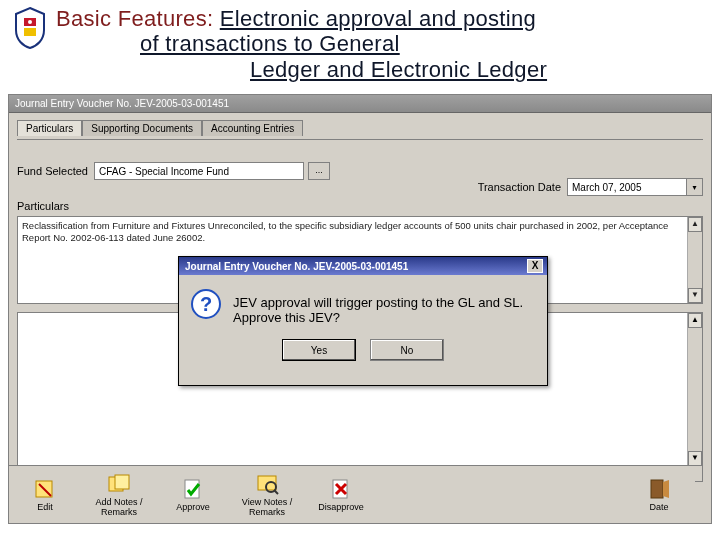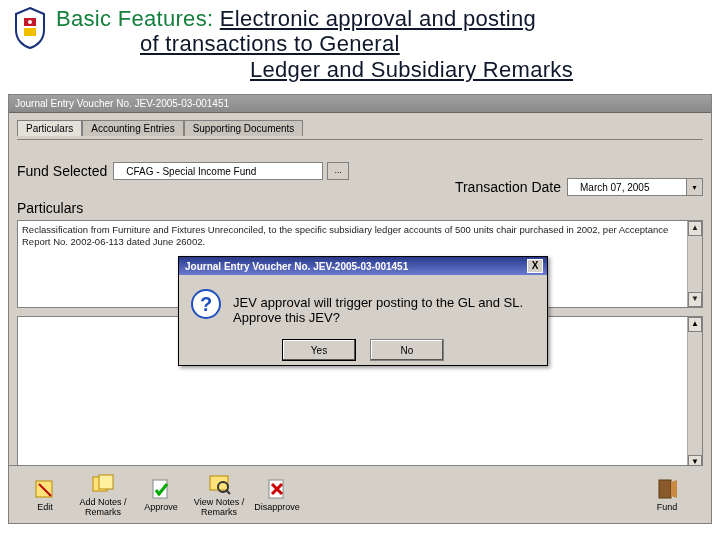--- a/index.html
+++ b/index.html
@@ -3,70 +3,70 @@
 <meta charset="utf-8">
 <style>
   * { box-sizing: border-box; margin: 0; padding: 0; }
   html, body { width: 720px; height: 540px; font-family: Tahoma, Arial, sans-serif; font-size: 11px; background: #fff; overflow: hidden; }
   .slide { width: 720px; height: 540px; position: relative; background: #fff; }
 
   .slide-header { display: flex; align-items: flex-start; padding: 6px 12px 4px 12px; }
   .seal { width: 36px; height: 44px; margin-right: 8px; position: relative; }
   .seal svg { width: 100%; height: 100%; }
   .slide-title { font-family: Impact, "Arial Black", sans-serif; font-size: 22px; line-height: 1.15; letter-spacing: 0.3px; }
-  .slide-title .pfx { color: #15803d; }
+  .slide-title .pfx { color: #7f1d1d; }
   .slide-title .link { color: #0f172a; text-decoration: underline; }
 
   .app { position: absolute; left: 8px; top: 94px; width: 704px; height: 430px; background: #d4d0c8; border: 1px solid #808080; }
   .app-titlebar { height: 18px; background: linear-gradient(#a0a0a0,#8a8a8a); color: #fff; font-size: 10px; line-height: 18px; padding: 0 6px; border-bottom: 1px solid #666; }
 
   .app-body { padding: 6px 8px 4px 8px; }
 
   .tabs { display: flex; gap: 0; margin-bottom: 4px; }
   .tab { background: #d4d0c8; border: 1px solid #808080; border-bottom: none; padding: 2px 8px; font-size: 10px; position: relative; top: 1px; }
   .tab.active { background: #e4e1d9; z-index: 2; }
   .tab:not(.active) { background: #c8c4bc; }
   .tabline { border-top: 1px solid #808080; height: 1px; margin-bottom: 6px; }
 
   .row { display: flex; align-items: center; margin-bottom: 4px; }
-  .lbl { font-size: 14px; margin-right: 6px; text-align: right; }
-  .input { background: #fff; border: 1px solid #808080; height: 18px; padding: 1px 12px; font-size: 10px; display: inline-flex; align-items: center; }
+  .lbl { font-size: 11px; margin-right: 6px; text-align: right; }
+  .input { background: #fff; border: 1px solid #808080; height: 18px; padding: 1px 4px; font-size: 10px; display: inline-flex; align-items: center; }
   .btn-mini { width: 22px; height: 18px; background: #d4d0c8; border: 1px solid #808080; margin-left: 4px; font-size: 9px; text-align: center; line-height: 14px; }
 
   .fund-row .input { width: 210px; text-align: center; }
   .tx-date { margin-left: auto; display: flex; align-items: center; margin-top: 32px; }
   .tx-date .input { width: 120px; }
   .dropdown-btn { width: 16px; height: 18px; background: #d4d0c8; border: 1px solid #808080; border-left: none; display: inline-flex; align-items: center; justify-content: center; font-size: 8px; }
 
   .particulars-box { width: 100%; height: 88px; background: #fff; border: 1px solid #808080; padding: 3px 4px; font-size: 9.5px; line-height: 1.3; color: #222; position: relative; overflow: hidden; }
   .scroll-v { position: absolute; right: 0; top: 0; bottom: 0; width: 15px; background: #d4d0c8; border-left: 1px solid #aaa; }
   .scroll-up,.scroll-dn { height: 15px; background: #e4e1d9; border: 1px solid #808080; font-size: 8px; text-align: center; line-height: 12px; }
   .scroll-dn { position: absolute; bottom: 0; left: 0; right: 0; }
 
   .grid-area { margin-top: 8px; height: 170px; background: #fff; border: 1px solid #808080; position: relative; }
   .scroll-h { position: absolute; left: 0; right: 15px; bottom: 0; height: 15px; background: #d4d0c8; border-top: 1px solid #aaa; }
   .sh-l,.sh-r { width: 15px; height: 15px; background: #e4e1d9; border: 1px solid #808080; font-size: 8px; text-align: center; line-height: 11px; display: inline-block; }
   .sh-r { float: right; }
   .grid-area .scroll-v { right: 0; top: 0; bottom: 15px; }
   .scroll-corner { position: absolute; right: 0; bottom: 0; width: 15px; height: 15px; background: #d4d0c8; }
 
-  .toolbar { position: absolute; bottom: 0; left: 0; right: 8px; height: 58px; background: #d4d0c8; border-top: 1px solid #808080; display: flex; align-items: center; padding: 4px 8px; gap: 2px; justify-content: flex-end; }
+  .toolbar { position: absolute; bottom: 0; left: 0; right: 16px; height: 58px; background: #d4d0c8; border-top: 1px solid #808080; display: flex; align-items: center; padding: 4px 8px; gap: 18px; justify-content: flex-end; }
   .tb-btn { display: flex; flex-direction: column; align-items: center; width: 56px; cursor: default; }
   .tb-btn .ico { width: 26px; height: 24px; margin-bottom: 2px; display: flex; align-items: center; justify-content: center; }
   .tb-btn .txt { font-size: 9px; text-align: center; line-height: 1.1; }
   .spacer { flex: 1; }
 
   
   .modal { position: absolute; left: 178px; top: 256px; width: 370px; background: #d4d0c8; border: 1px solid #000; box-shadow: 2px 2px 4px rgba(0,0,0,0.4); }
   .modal-title { height: 18px; background: linear-gradient(#2a3a8a,#6a7ad0); color: #fff; padding: 0 4px 0 6px; font-size: 10px; font-weight: bold; display: flex; align-items: center; }
   .modal-title .close { margin-left: auto; width: 16px; height: 14px; background: #d4d0c8; color: #000; border: 1px solid #fff; text-align: center; line-height: 12px; font-size: 10px; font-weight: bold; }
   .modal-body { padding: 14px 12px 8px 12px; display: flex; align-items: flex-start; }
   .q-icon { width: 30px; height: 30px; border-radius: 50%; background: #fff; border: 2px solid #2050c0; color: #2050c0; font-size: 20px; font-weight: bold; text-align: center; line-height: 26px; margin-right: 12px; flex-shrink: 0; }
   .modal-msg { font-size: 13px; padding-top: 6px; }
-  .modal-btns { display: flex; justify-content: center; gap: 14px; padding: 6px 0 4px 0; }
+  .modal-btns { display: flex; justify-content: center; gap: 14px; padding: 6px 0 24px 0; }
   .mbtn { width: 74px; height: 22px; background: #d4d0c8; border: 1px solid #808080; box-shadow: inset -1px -1px #555, inset 1px 1px #fff; font-size: 10px; }
   .mbtn.default { border: 1px solid #000; }
 
   
   svg { overflow: visible; }
 </style>
 </head>
 <body>
 
 <div class="slide">
@@ -76,32 +76,32 @@
       <svg viewBox="0 0 36 44">
         <path d="M18 2 L32 8 V24 C32 34 25 40 18 42 C11 40 4 34 4 24 V8 Z" fill="#fff" stroke="#19317a" stroke-width="2"></path>
         <rect x="12" y="12" width="12" height="8" fill="#c5182b"></rect>
         <rect x="12" y="22" width="12" height="8" fill="#f0c000"></rect>
         <circle cx="18" cy="16" r="2" fill="#fff"></circle>
       </svg>
     </div>
     <div class="slide-title">
       <span class="pfx">Basic Features: </span><span class="link">Electronic approval and posting</span><br>
       <span class="link" style="margin-left:84px">of transactions to General</span><br>
-      <span class="link" style="margin-left:194px">Ledger and Subsidiary Remarks</span>
+      <span class="link" style="margin-left:194px">Ledger and Electronic Ledger</span>
     </div>
   </div>
 
   <div class="app">
     <div class="app-titlebar">Journal Entry Voucher No. JEV-2005-03-001451</div>
 
     <div class="app-body">
       <div class="tabs">
         <div class="tab active">Particulars</div>
+        <div class="tab">Supporting Documents</div>
         <div class="tab">Accounting Entries</div>
-        <div class="tab">Supporting Documents</div>
       </div>
       <div class="tabline"></div>
 
       <div class="row fund-row">
         <span class="lbl">Fund Selected</span>
         <span class="input">CFAG - Special Income Fund</span>
         <span class="btn-mini">...</span>
 
         <div class="tx-date">
           <span class="lbl">Transaction Date</span>
@@ -185,21 +185,21 @@
         <div class="txt">Disapprove</div>
       </div>
       <div class="spacer"></div>
       <div class="tb-btn">
         <div class="ico">
             <svg width="24" height="22">
               <rect x="4" y="2" width="12" height="18" fill="#8a5a2a" stroke="#5a3a10"></rect>
               <polygon points="16,4 22,2 22,20 16,18" fill="#c88a40"></polygon>
             </svg>
           </div>
-        <div class="txt">Fund</div>
+        <div class="txt">Date</div>
       </div>
     </div>
   </div>
 
   <div class="modal">
     <div class="modal-title">
       <span>Journal Entry Voucher No. JEV-2005-03-001451</span>
       <span class="close">X</span>
     </div>
     <div class="modal-body">

